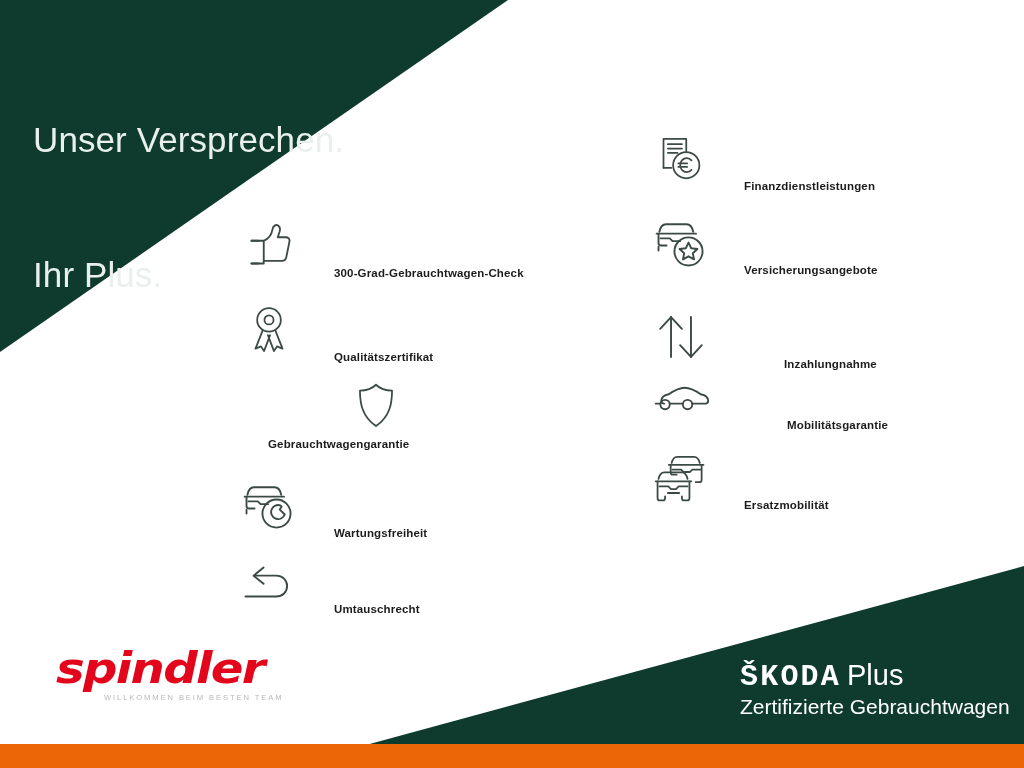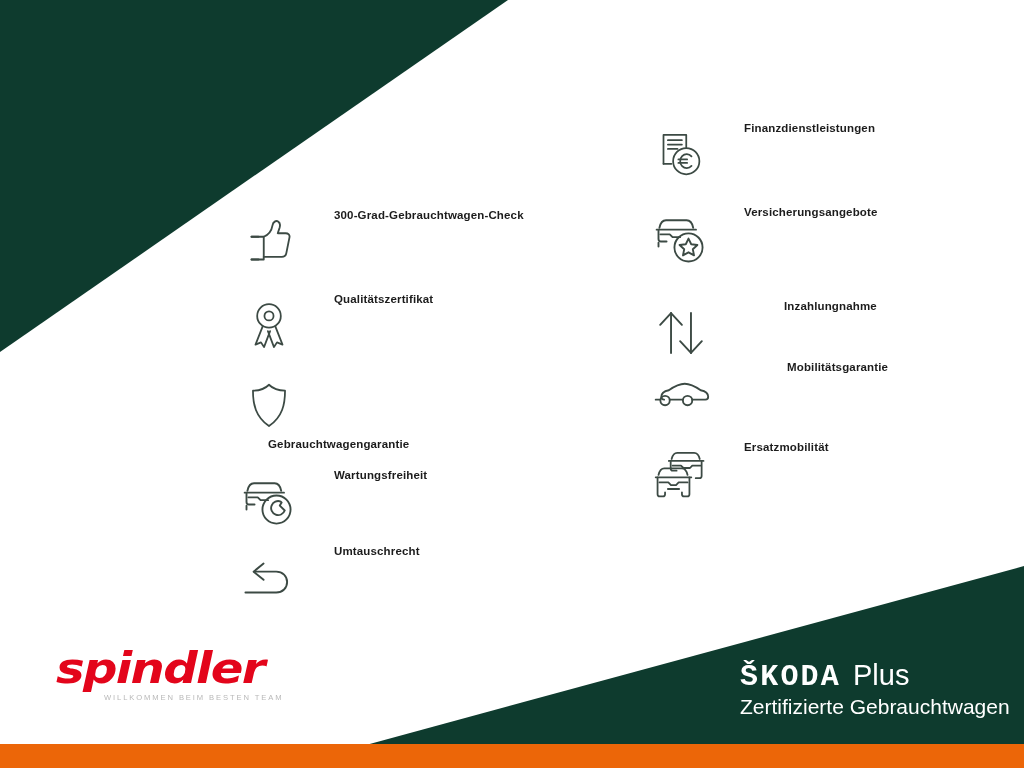--- a/index.html
+++ b/index.html
@@ -44,21 +44,21 @@
   
   .col {
     position: absolute;
   }
   .col-left  { left: 236px; top: 205px; width: 360px; }
   .col-right { left: 648px; top: 118px; width: 330px; }
 
   .benefit {
     position: absolute;
     display: flex;
-    align-items: flex-start;
+    align-items: flex-end;
     height: 70px;
   }
   .benefit .ico {
     width: 66px;
     height: 66px;
     flex: 0 0 66px;
     display: flex;
     align-items: center;
     justify-content: center;
   }
@@ -132,21 +132,21 @@
   .skoda-mark {
     font-family: Liberation Mono, monospace;
     font-size: 30px;
     font-weight: bold;
     letter-spacing: 2.2px;
     color: #ffffff;
   }
   .skoda-plus {
     font-size: 29px;
     font-weight: 400;
-    margin-left: 12px;
+    margin-left: 6px;
     color: #ffffff;
     letter-spacing: 0px;
     text-align: right;
   }
   .skoda-row2 {
     font-size: 21px;
     font-weight: 400;
     color: #ffffff;
     letter-spacing: 0px;
     margin-top: 1px;
@@ -157,20 +157,24 @@
 <body>
 
 <div id="page">
 
   <svg class="shape-layer" viewBox="0 0 1024 768" width="1024" height="768">
     <polygon points="0,0 508,0 0,352" fill="#0e3b2e"></polygon>
     <polygon points="1024,566 1024,745 366,745" fill="#0e3b2e"></polygon>
     <rect x="0" y="744" width="1024" height="24" fill="#ec6608"></rect>
   </svg>
 
+  <div class="headline">
+    <span class="l1">Unser Versprechen.</span>
+    <span class="l2">Ihr Plus.</span>
+  </div>
 
   <div class="col col-left">
 
     <div class="benefit b0">
       <span class="ico">
         <svg viewBox="0 0 64 64" width="56" height="56" fill="none" stroke="#3c4a44" stroke-width="2.1" stroke-linejoin="round" stroke-linecap="round">
           <path d="M12 26 h14 v26 H12"></path>
           <path d="M12 26 h8"></path>
           <path d="M12 52 h8"></path>
           <path d="M26 26 c5 -2 9 -7 10 -13 c0.6 -4 4 -6 6.5 -4.3 c2.2 1.4 2.5 4 1.6 7 L42 22 h9 c3 0 5 2 4.4 4.7 l-3.6 18 c-0.5 2.6 -2.6 4.3 -5 4.3 H26"></path>

